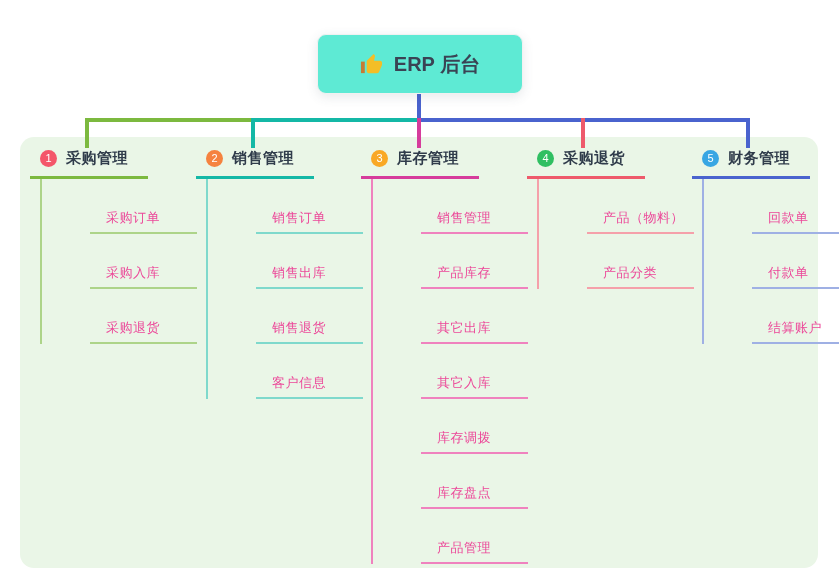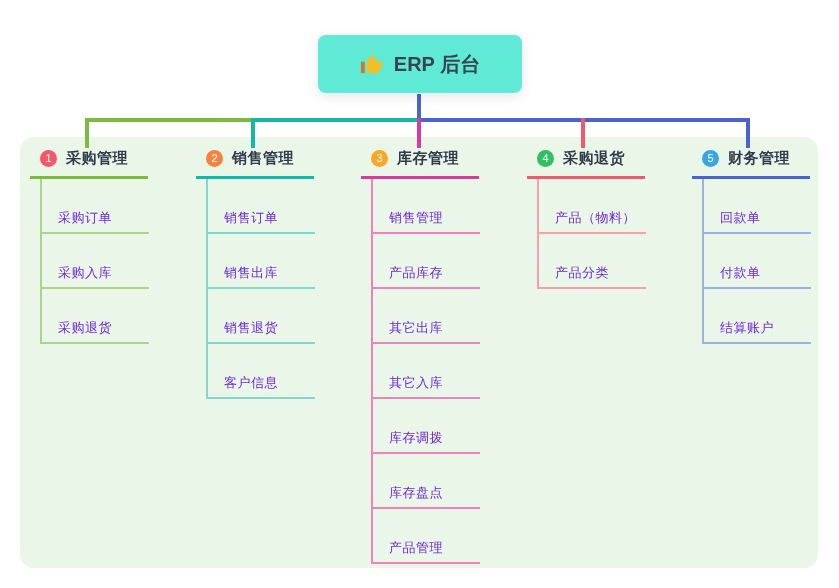--- a/index.html
+++ b/index.html
@@ -58,22 +58,23 @@
   }
   .blabel{font-size:15px;font-weight:700;color:#303c4b;white-space:nowrap;letter-spacing:.5px;text-align:center;}
   .bline{width:118px;height:3px;margin-top:5px;background:var(--line,#999);}
 
   .items{margin-left:10px;border-left:2px solid var(--subline,#ccc);}
   .item{height:55px;display:flex;align-items:flex-end;}
   .item>span{
     display:block;min-width:86px;width:max-content;
     padding:0 5px 8px 16px;
     border-bottom:2px solid var(--subline,#ccc);
-    font-size:13px;color:#6d28d9;white-space:nowrap;line-height:1;
+    font-size:13px;color:#ec4899;white-space:nowrap;line-height:1;
     letter-spacing:.5px;
+    margin-left:48px;
   }
 </style>
 </head>
 <body>
 
 <div id="canvas">
 
   <div id="panel" style="background: rgb(234, 246, 231);"></div>
 
   <div id="stem" class="conn" style="background: rgb(74, 99, 206);"></div>

